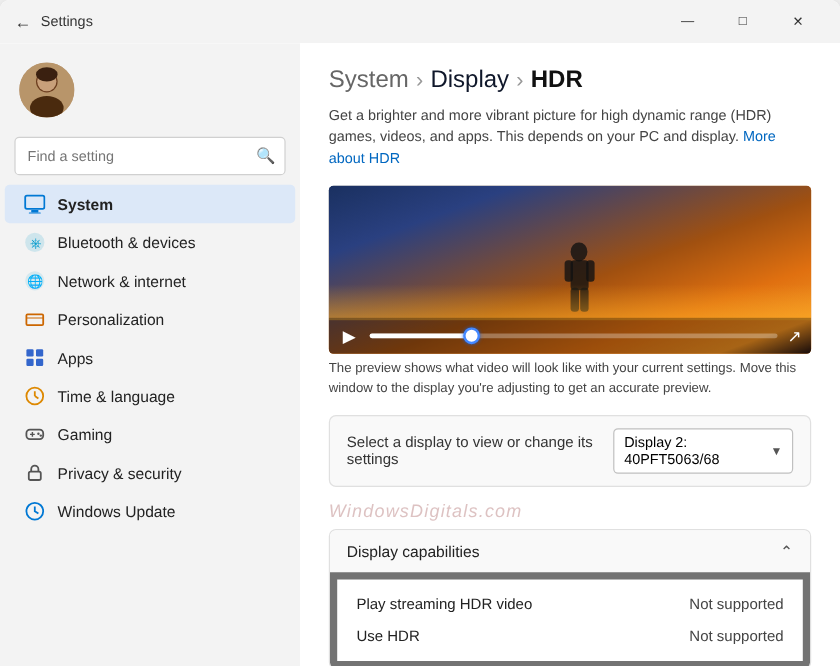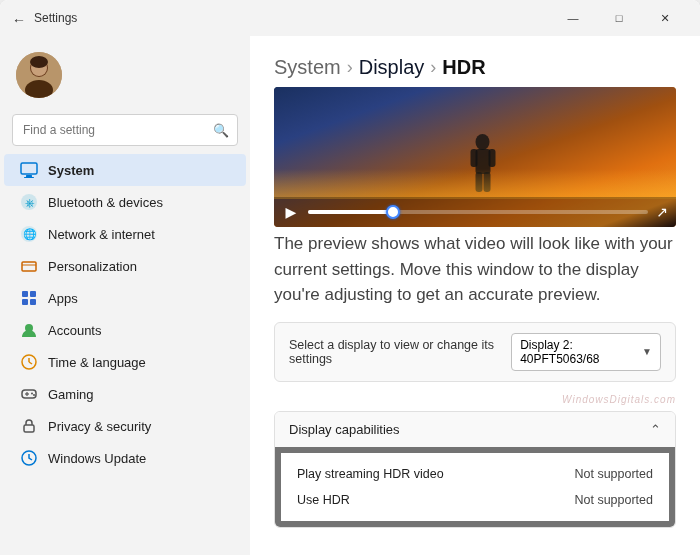--- a/index.html
+++ b/index.html
@@ -245,21 +245,21 @@
       box-shadow: 0 0 3px rgba(0,100,255,0.8);
       border: 2px solid #4488ff;
     }
     .expand-btn {
       color: #fff;
       font-size: 14px;
       cursor: pointer;
     }
 
     .preview-caption {
-      font-size: 17px;
+      font-size: 11px;
       color: #444;
       margin-bottom: 14px;
       line-height: 1.5;
     }
 
     
     .display-selector {
       display: flex;
       align-items: center;
       justify-content: space-between;
@@ -280,22 +280,22 @@
       border: 1px solid #c0c0c0;
       border-radius: 4px;
       padding: 4px 8px;
       font-size: 12px;
       background: #fff;
       cursor: pointer;
     }
 
     
     .watermark {
-      text-align: right;
-      font-size: 10px;
+      text-align: left;
+      font-size: 15px;
       color: rgba(180,120,120,0.45);
       font-style: italic;
       letter-spacing: 1px;
       padding: 2px 0 6px;
     }
 
     
     .capabilities-section {
       border: 1px solid #e0e0e0;
       border-radius: 6px;
@@ -417,29 +417,20 @@
           <svg width="18" height="18" viewBox="0 0 18 18">
               <rect x="2" y="2" width="6" height="6" rx="1" fill="#3366cc"></rect>
               <rect x="10" y="2" width="6" height="6" rx="1" fill="#3366cc"></rect>
               <rect x="2" y="10" width="6" height="6" rx="1" fill="#3366cc"></rect>
               <rect x="10" y="10" width="6" height="6" rx="1" fill="#3366cc"></rect>
             </svg>
         </span>
         <span>Apps</span>
       </div>
 
-      <div class="sidebar-item">
-        <span class="sidebar-icon">
-          <svg width="18" height="18" viewBox="0 0 18 18">
-              <circle cx="9" cy="7" r="4" fill="#44aa55"></circle>
-              <path d="M2 16c0-3.866 3.134-7 7-7s7 3.134 7 7" fill="#44aa55"></path>
-            </svg>
-        </span>
-        <span>Accounts</span>
-      </div>
 
       <div class="sidebar-item">
         <span class="sidebar-icon">
           <svg width="18" height="18" viewBox="0 0 18 18">
               <circle cx="9" cy="9" r="7" fill="none" stroke="#dd8800" stroke-width="1.5"></circle>
               <line x1="9" y1="5" x2="9" y2="9" stroke="#dd8800" stroke-width="1.5"></line>
               <line x1="9" y1="9" x2="12" y2="11" stroke="#dd8800" stroke-width="1.5"></line>
             </svg>
         </span>
         <span>Time &amp; language</span>
@@ -483,20 +474,24 @@
     <div class="content">
 
       <div class="breadcrumb">
         <span style="color:#666;font-weight:400;font-size:20px;">System</span>
         <span class="breadcrumb-sep">›</span>
         <span style="color:#0f172a;font-weight:400;font-size:20px;">Display</span>
         <span class="breadcrumb-sep">›</span>
         <span class="breadcrumb-current">HDR</span>
       </div>
 
+      <p class="description">
+        <span>Get a brighter and more vibrant picture for high dynamic range (HDR) games, videos, and apps. This depends on your PC and display.</span>
+        <a href="#">More about HDR</a>
+      </p>
 
       <div class="video-preview">
         <div class="video-preview-img">
 
           <svg style="position:absolute;bottom:28px;left:52%;transform:translateX(-50%);" width="35" height="65" viewBox="0 0 35 65">
             <ellipse cx="17" cy="8" rx="7" ry="8" fill="#111" opacity="0.8"></ellipse>
             <rect x="10" y="15" width="15" height="25" rx="3" fill="#111" opacity="0.8"></rect>
             <rect x="5" y="15" width="7" height="18" rx="3" fill="#111" opacity="0.8"></rect>
             <rect x="23" y="15" width="7" height="18" rx="3" fill="#111" opacity="0.8"></rect>
             <rect x="10" y="38" width="7" height="20" rx="3" fill="#111" opacity="0.8"></rect>

